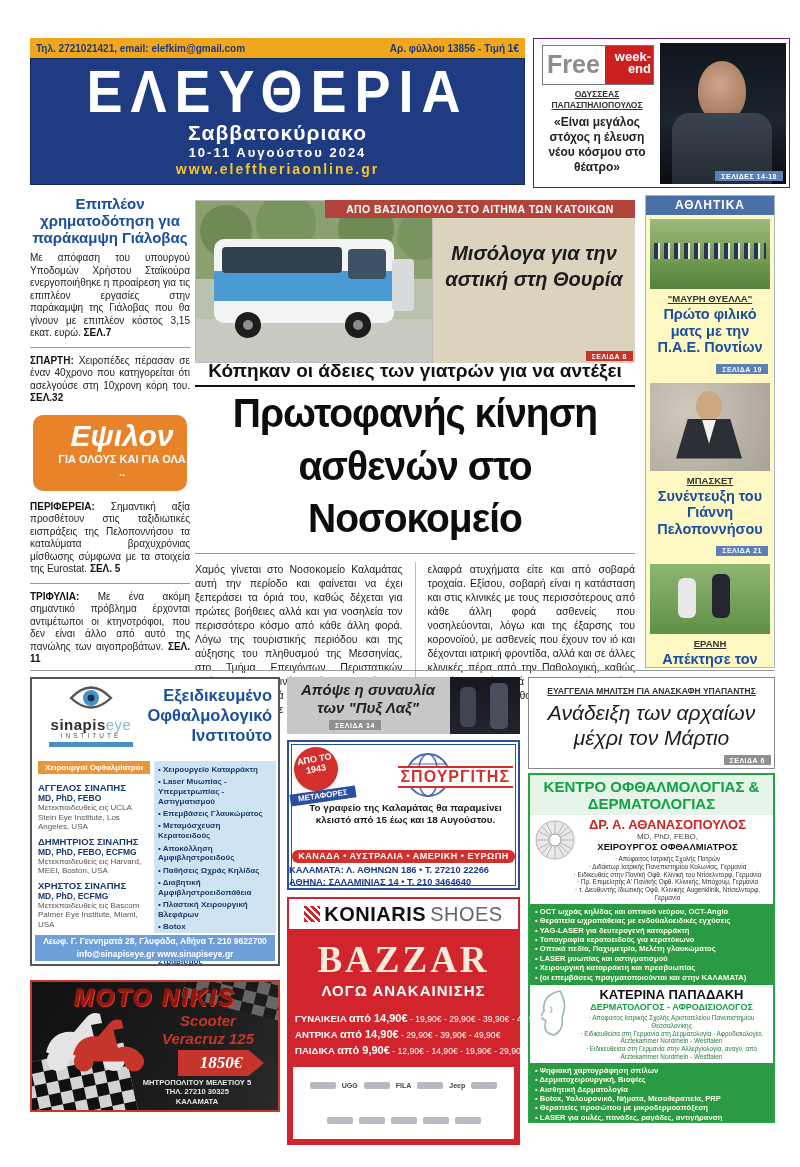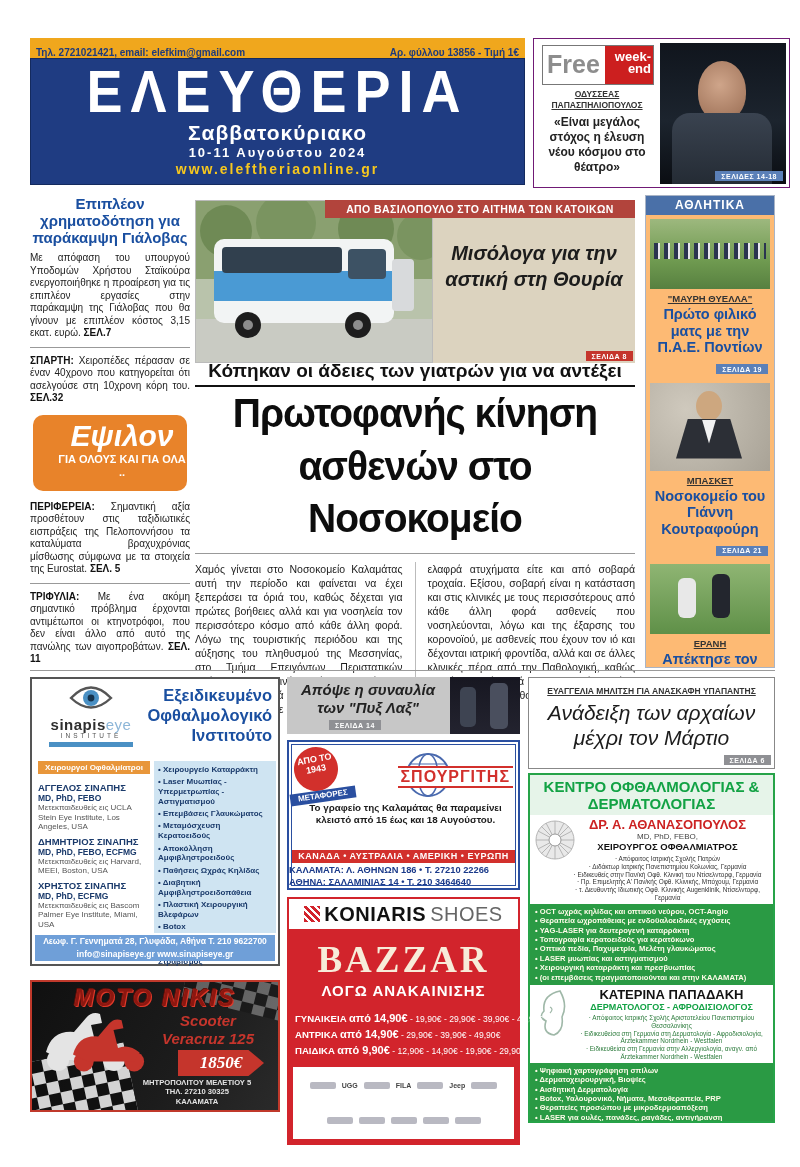--- a/index.html
+++ b/index.html
@@ -2,21 +2,21 @@
 <html lang="el"><head>
 <meta charset="utf-8">
 <style>
   html,body{margin:0;padding:0;background:#fff;}
   .page{position:relative;width:800px;height:1167px;background:#fff;
         font-family:"Liberation Sans",sans-serif;overflow:hidden;}
   .abs{position:absolute;}
 
   
   .topbar{left:30px;top:38px;width:495px;height:20px;background:#f0a71d;
-          display:flex;justify-content:space-between;align-items:flex-end;
+          display:flex;justify-content:space-between;align-items:center;
           padding:0 6px;box-sizing:border-box;font-size:10px;font-weight:bold;color:#1d3a7d;}
 
   
   .masthead{left:30px;top:58px;width:495px;height:127px;background:#1f3c82;
             border:1px solid #142a5e;box-sizing:border-box;text-align:center;color:#fff;}
   .mast-title{font-size:54px;font-weight:bold;letter-spacing:8px;line-height:60px;
               margin-top:2px;transform:scaleY(1.08);}
   .mast-edition{font-size:21px;font-weight:bold;letter-spacing:1px;line-height:24px;}
   .mast-date{font-size:13px;font-weight:bold;letter-spacing:2px;line-height:16px;}
   .mast-site{font-size:14px;font-weight:bold;letter-spacing:2px;color:#f6c71e;line-height:17px;}
@@ -73,21 +73,21 @@
            line-height:50px;letter-spacing:-1px;margin-top:4px;transform:scaleY(1.05);}
   .ms-cols{display:flex;gap:12px;margin-top:12px;border-top:1px solid #999;padding-top:8px;}
   .ms-col{flex:1;font-size:10.5px;line-height:14px;color:#1c1c1c;text-align:justify;}
   .ms-col + .ms-col{border-left:1px solid #bbb;padding-left:12px;}
   .ms-sq{color:#b03028;font-size:9px;}
   .ms-page{font-weight:bold;}
   .divider{left:30px;top:670px;width:745px;height:0;border-top:1px solid #9a9a9a;}
 
   
   .sports{left:645px;top:195px;width:130px;height:473px;border:1px solid #a9b4c6;
-          box-sizing:border-box;background:#fdba74;overflow:hidden;}
+          box-sizing:border-box;background:#fef9c3;overflow:hidden;}
   .sp-header{height:19px;background:#4a70a8;color:#fff;font-size:12px;font-weight:bold;
              text-align:center;line-height:19px;letter-spacing:1px;}
   .sp-photo{margin:4px;height:70px;position:relative;overflow:hidden;}
   .ph-team{background:linear-gradient(180deg,#9db87e 0%,#6f9a50 60%,#578040 100%);}
   .ph-players{position:absolute;left:4px;right:4px;top:24px;height:16px;
       background:repeating-linear-gradient(90deg,#2a3450 0 4px,#e8e8ee 4px 6px,transparent 6px 10px);}
   .ph-suit{background:radial-gradient(circle at 30% 30%,#cfc9bd,#a8a296);}
   .suit-head{position:absolute;left:46px;top:8px;width:26px;height:30px;border-radius:50%;
              background:#cda77f;}
   .suit-body{position:absolute;left:26px;top:36px;width:66px;height:40px;
@@ -146,21 +146,21 @@
               color:#fff;font-size:8px;font-weight:bold;text-align:center;line-height:12px;
               transform:rotate(-8deg);}
   .spg-logo{position:absolute;left:52px;top:10px;width:172px;height:46px;text-align:right;}
   .spg-globe{position:absolute;left:64px;top:0;width:46px;height:46px;opacity:.85;}
   .spg-name{position:relative;margin-top:14px;color:#d2302c;font-size:16px;font-weight:bold;
             letter-spacing:1px;background:#fff;display:inline-block;padding:0 3px;
             border-top:2px solid #d2302c;border-bottom:2px solid #d2302c;}
   .spg-text{position:absolute;left:6px;top:60px;width:221px;text-align:center;
             font-size:9.8px;font-weight:bold;color:#1c1c1c;line-height:11.5px;}
   .spg-redbar{position:absolute;left:3px;right:3px;top:108px;height:13px;background:#d2302c;
-              color:#fff;font-size:9px;font-weight:bold;text-align:center;line-height:13px;letter-spacing:.5px;}
+              color:#fff;font-size:9px;font-weight:bold;text-align:center;line-height:13px;letter-spacing:.5px;border-radius:6px;}
   .spg-addr{position:absolute;left:0;right:0;top:123px;text-align:left;color:#1a3a8a;
             font-size:9.3px;font-weight:bold;line-height:11.5px;}
 
   
   .excav{left:528px;top:677px;width:247px;height:92px;border:1px solid #888;box-sizing:border-box;background:#fff;}
   .ex-kicker{font-size:8.5px;font-weight:bold;color:#333;text-align:center;
              text-decoration:underline;margin-top:8px;}
   .ex-head{font-size:21px;font-style:italic;color:#1c1c1c;text-align:center;line-height:25px;margin-top:4px;}
   .ex-badge{position:absolute;right:3px;bottom:3px;}
 
@@ -348,21 +348,21 @@
     <div class="sp-label">"ΜΑΥΡΗ ΘΥΕΛΛΑ"</div>
     <div class="sp-title">Πρώτο φιλικό ματς με την Π.Α.Ε. Ποντίων</div>
     <div class="sp-badge"><span class="badge b-blue">ΣΕΛΙΔΑ 19</span></div>
 
     <div class="sp-photo ph-suit" style="height:88px;">
       <div class="suit-head"></div>
       <div class="suit-body"></div>
       <div class="suit-shirt"></div>
     </div>
     <div class="sp-label">ΜΠΑΣΚΕΤ</div>
-    <div class="sp-title">Νοσοκομείο του Γιάννη Κουτραφούρη</div>
+    <div class="sp-title">Συνέντευξη του Γιάννη Πελοποννήσου</div>
     <div class="sp-badge"><span class="badge b-blue">ΣΕΛΙΔΑ 21</span></div>
 
     <div class="sp-photo ph-soccer">
       <div class="soc-p1"></div>
       <div class="soc-p2"></div>
     </div>
     <div class="sp-label">ΕΡΑΝΗ</div>
     <div class="sp-title">Απέκτησε τον Θανάση Σαραντόπουλο!</div>
 
   </div>

